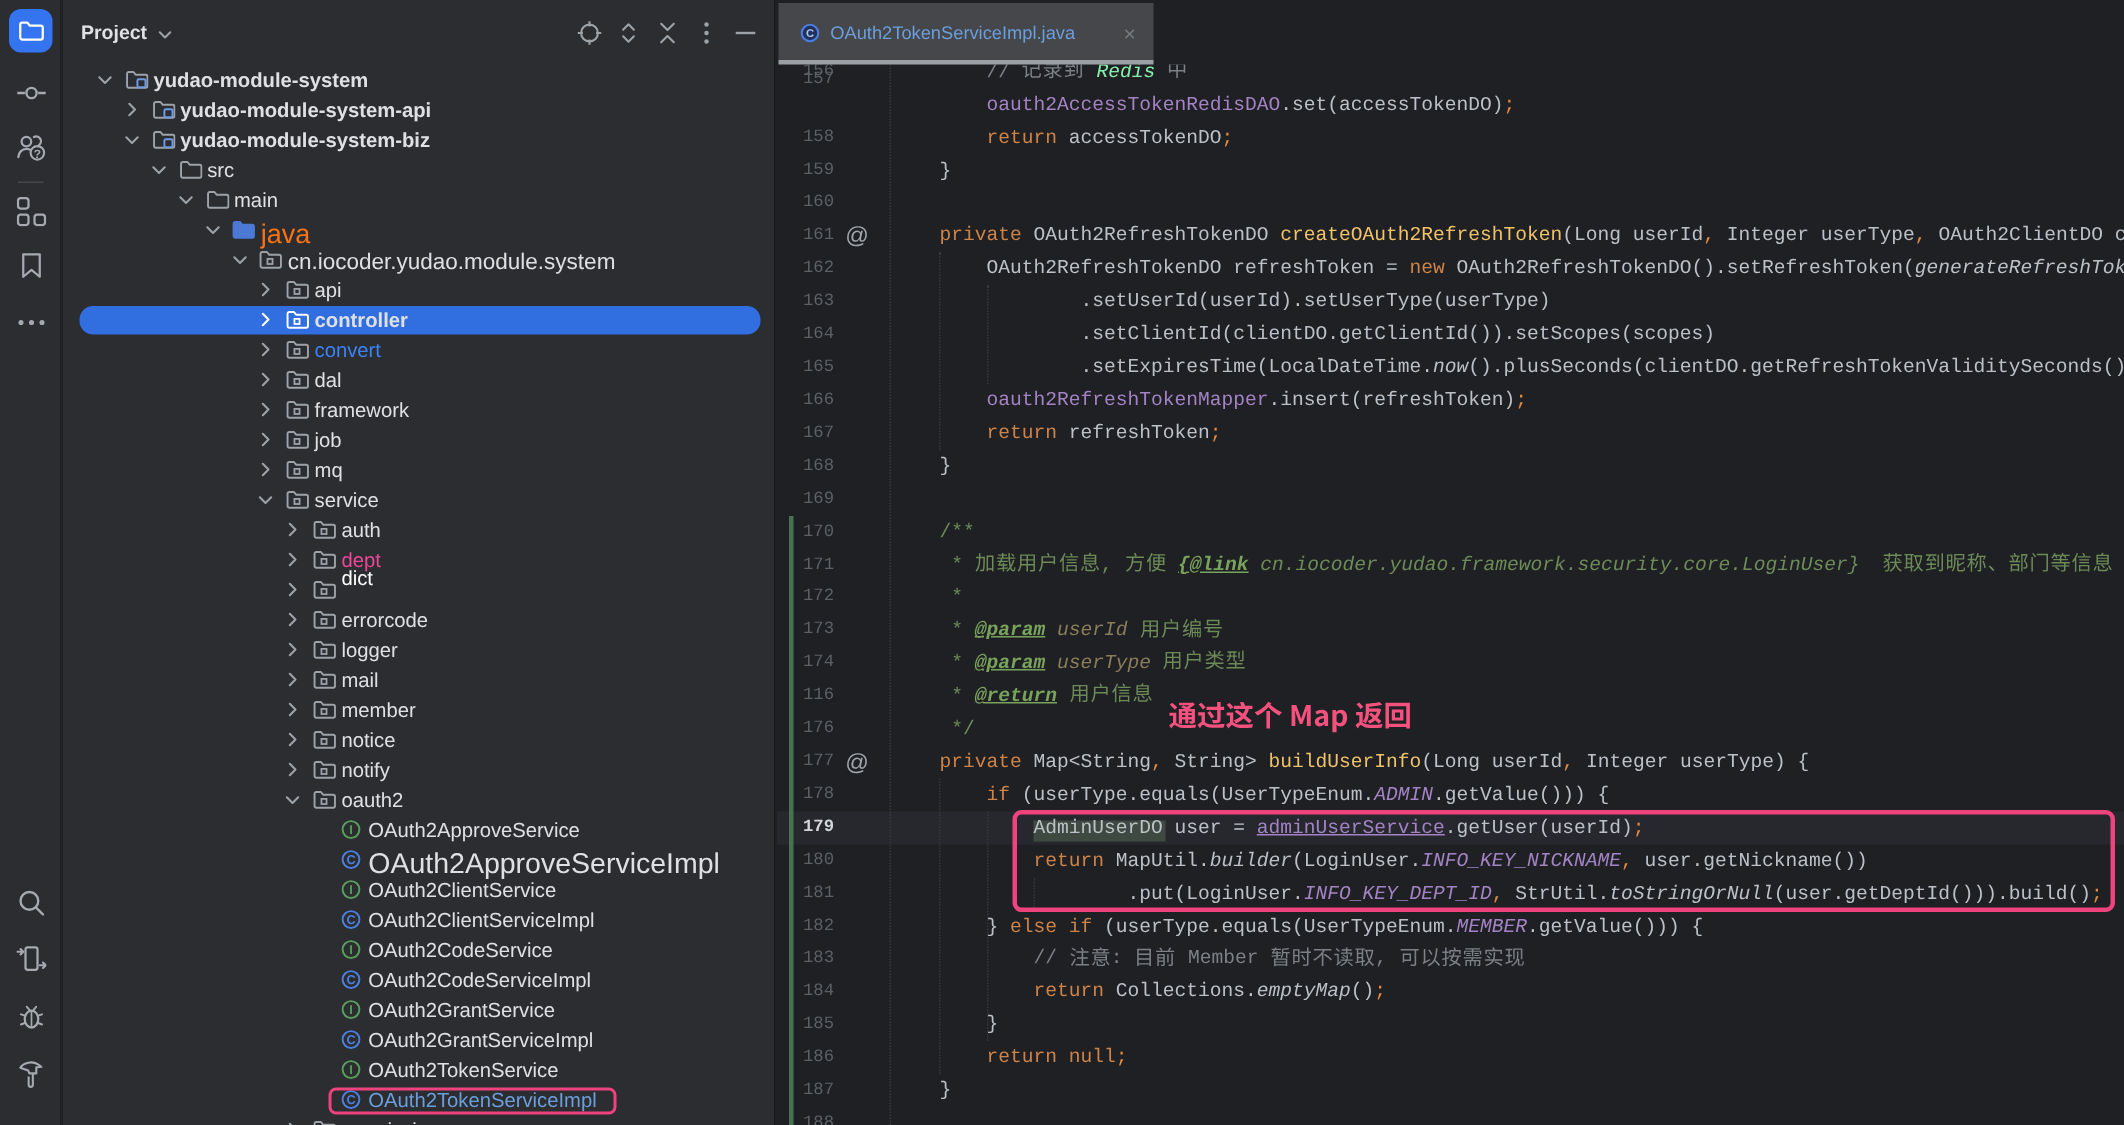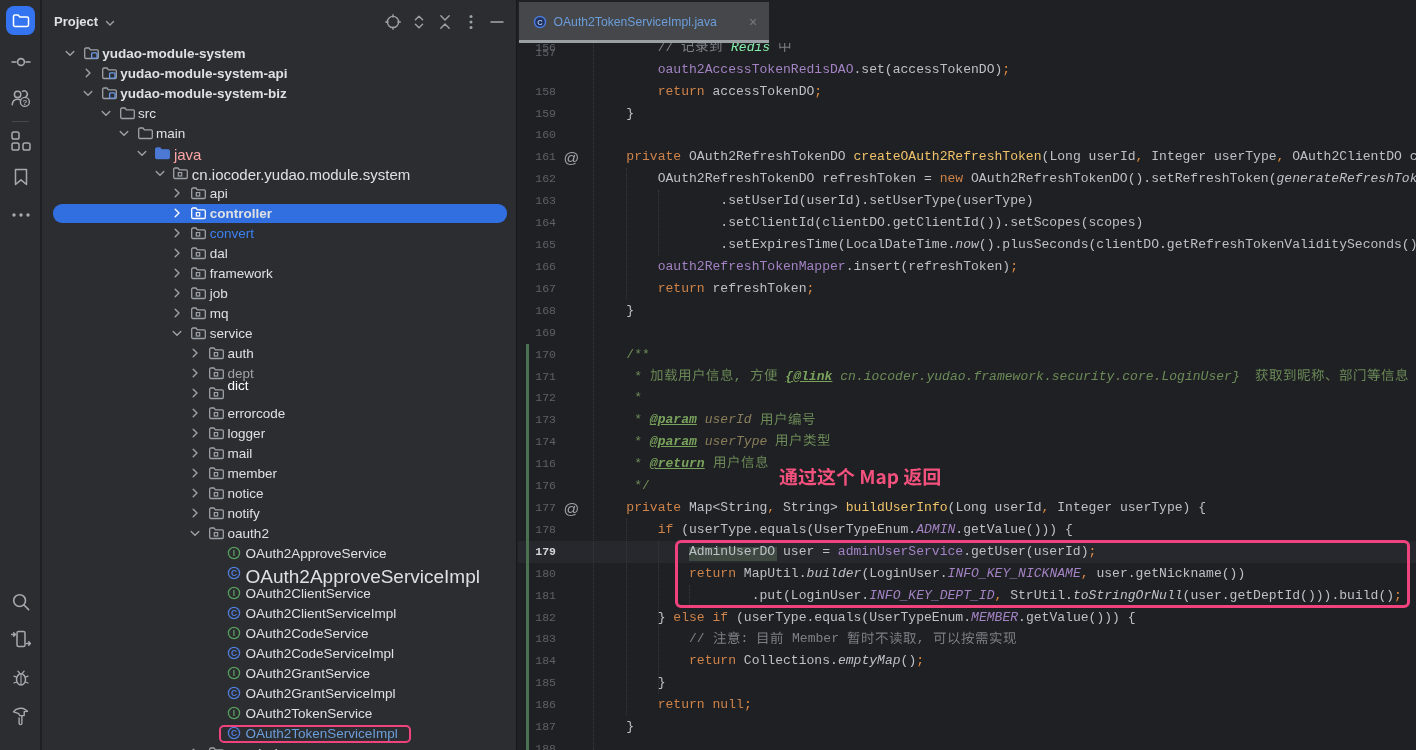--- a/index.html
+++ b/index.html
@@ -120,21 +120,21 @@
       <svg style="position:absolute;left:136.5px;top:125.3px" width="16" height="16" viewBox="0 0 16 16">
         <path d="M1.7 4.2 c0-.7.5-1.2 1.2-1.2 h3.1 l1.4 1.8 h6.7 c.7 0 1.2 .5 1.2 1.2 v6.3 c0 .7-.5 1.2-1.2 1.2 h-11.2 c-.7 0-1.2-.5-1.2-1.2 z" fill="none" stroke="#9DA2A8" stroke-width="1.3" stroke-linejoin="round"></path>
       </svg>
       <div style="position:absolute;left:156.0px;top:125.9px;font-size:13.5px;color:#DEE0E4;white-space:pre">main</div>
       <svg style="position:absolute;left:134.6px;top:146.3px" width="14" height="14" viewBox="0 0 14 14">
         <path d="M3.2 5.5 L7 9.3 L10.8 5.5" fill="none" stroke="#9DA2A8" stroke-width="1.4" stroke-linecap="round" stroke-linejoin="round"></path>
       </svg>
       <svg style="position:absolute;left:154.4px;top:145.3px" width="16" height="16" viewBox="0 0 16 16">
         <path d="M1.7 4.2 c0-.7.5-1.2 1.2-1.2 h3.1 l1.4 1.8 h6.7 c.7 0 1.2 .5 1.2 1.2 v6.3 c0 .7-.5 1.2-1.2 1.2 h-11.2 c-.7 0-1.2-.5-1.2-1.2 z" fill="#4B79D4" stroke="#4B79D4" stroke-width="1.3" stroke-linejoin="round"></path>
       </svg>
-      <div style="position:absolute;left:173.9px;top:145.9px;font-size:15px;color:#fca5a5;white-space:pre">java</div>
+      <div style="position:absolute;left:173.9px;top:145.9px;font-size:18px;color:#f97316;white-space:pre">java</div>
       <svg style="position:absolute;left:152.5px;top:166.3px" width="14" height="14" viewBox="0 0 14 14">
         <path d="M3.2 5.5 L7 9.3 L10.8 5.5" fill="none" stroke="#9DA2A8" stroke-width="1.4" stroke-linecap="round" stroke-linejoin="round"></path>
       </svg>
       <svg style="position:absolute;left:172.3px;top:165.3px" width="16" height="16" viewBox="0 0 16 16">
         <path d="M1.7 4.2 c0-.7.5-1.2 1.2-1.2 h3.1 l1.4 1.8 h6.7 c.7 0 1.2 .5 1.2 1.2 v6.3 c0 .7-.5 1.2-1.2 1.2 h-11.2 c-.7 0-1.2-.5-1.2-1.2 z" fill="none" stroke="#9DA2A8" stroke-width="1.3" stroke-linejoin="round"></path>
         <rect x="6.3" y="7.6" width="3.4" height="3.4" fill="none" stroke="#9DA2A8" stroke-width="1.2"></rect>
       </svg>
       <div style="position:absolute;left:191.8px;top:165.9px;font-size:15px;color:#DEE0E4;white-space:pre">cn.iocoder.yudao.module.system</div>
       <svg style="position:absolute;left:170.4px;top:186.3px" width="14" height="14" viewBox="0 0 14 14">
         <path d="M5.2 3.2 L9 7 L5.2 10.8" fill="none" stroke="#9DA2A8" stroke-width="1.4" stroke-linecap="round" stroke-linejoin="round"></path>
@@ -209,21 +209,21 @@
         <rect x="6.3" y="7.6" width="3.4" height="3.4" fill="none" stroke="#9DA2A8" stroke-width="1.2"></rect>
       </svg>
       <div style="position:absolute;left:227.6px;top:345.9px;font-size:13.5px;color:#DEE0E4;white-space:pre">auth</div>
       <svg style="position:absolute;left:188.3px;top:366.3px" width="14" height="14" viewBox="0 0 14 14">
         <path d="M5.2 3.2 L9 7 L5.2 10.8" fill="none" stroke="#9DA2A8" stroke-width="1.4" stroke-linecap="round" stroke-linejoin="round"></path>
       </svg>
       <svg style="position:absolute;left:208.1px;top:365.3px" width="16" height="16" viewBox="0 0 16 16">
         <path d="M1.7 4.2 c0-.7.5-1.2 1.2-1.2 h3.1 l1.4 1.8 h6.7 c.7 0 1.2 .5 1.2 1.2 v6.3 c0 .7-.5 1.2-1.2 1.2 h-11.2 c-.7 0-1.2-.5-1.2-1.2 z" fill="none" stroke="#9DA2A8" stroke-width="1.3" stroke-linejoin="round"></path>
         <rect x="6.3" y="7.6" width="3.4" height="3.4" fill="none" stroke="#9DA2A8" stroke-width="1.2"></rect>
       </svg>
-      <div style="position:absolute;left:227.6px;top:365.9px;font-size:13.5px;color:#a3a3a3;white-space:pre">dept</div>
+      <div style="position:absolute;left:227.6px;top:365.9px;font-size:13.5px;color:#ec4899;white-space:pre">dept</div>
       <svg style="position:absolute;left:188.3px;top:386.3px" width="14" height="14" viewBox="0 0 14 14">
         <path d="M5.2 3.2 L9 7 L5.2 10.8" fill="none" stroke="#9DA2A8" stroke-width="1.4" stroke-linecap="round" stroke-linejoin="round"></path>
       </svg>
       <svg style="position:absolute;left:208.1px;top:385.3px" width="16" height="16" viewBox="0 0 16 16">
         <path d="M1.7 4.2 c0-.7.5-1.2 1.2-1.2 h3.1 l1.4 1.8 h6.7 c.7 0 1.2 .5 1.2 1.2 v6.3 c0 .7-.5 1.2-1.2 1.2 h-11.2 c-.7 0-1.2-.5-1.2-1.2 z" fill="none" stroke="#9DA2A8" stroke-width="1.3" stroke-linejoin="round"></path>
         <rect x="6.3" y="7.6" width="3.4" height="3.4" fill="none" stroke="#9DA2A8" stroke-width="1.2"></rect>
       </svg>
       <div style="position:absolute;left:227.6px;top:378px;font-size:13.5px;color:#ffffff;white-space:pre">dict</div>
       <svg style="position:absolute;left:188.3px;top:406.3px" width="14" height="14" viewBox="0 0 14 14">
         <path d="M5.2 3.2 L9 7 L5.2 10.8" fill="none" stroke="#9DA2A8" stroke-width="1.4" stroke-linecap="round" stroke-linejoin="round"></path>
@@ -427,21 +427,21 @@
           <g fill="#6C8B58">
             <path transform="translate(0.00,13.00) scale(0.01350,-0.01350)" d="M195.820556640625 769.8704833984375H842.6693115234375V697.7489013671875H195.820556640625ZM195.820556640625 536.6005859375H841.179443359375V465.6490478515625H195.820556640625ZM190.3306884765625 297.720703125H843.1295166015625V226.59912109375H190.3306884765625ZM153.299560546875 769.8704833984375H227.1512451171875V406.9906005859375Q227.1512451171875 350.260498046875 222.26123046875 284.9703369140625Q217.3712158203125 219.68017578125 203.5911865234375 153.3900146484375Q189.8111572265625 87.099853515625 162.64111328125 25.979736328125Q135.4710693359375 -35.140380859375 90.301025390625 -85.140380859375Q84.7908935546875 -77.240234375 73.96563720703125 -67.58502197265625Q63.140380859375 -57.9298095703125 51.92510986328125 -49.16461181640625Q40.7098388671875 -40.3994140625 32.0296630859375 -35.6693115234375Q73.6396484375 11.16064453125 98.05462646484375 66.07562255859375Q122.4696044921875 120.9906005859375 134.27459716796875 179.4906005859375Q146.07958984375 237.9906005859375 149.6895751953125 296.18560791015625Q153.299560546875 354.380615234375 153.299560546875 407.380615234375ZM812.578857421875 769.8704833984375H886.820556640625V22.2510986328125Q886.820556640625 -14.059326171875 876.5654907226562 -33.27459716796875Q866.3104248046875 -52.4898681640625 841.240234375 -62.1700439453125Q816.3900146484375 -71.240234375 771.1349487304688 -73.30029296875Q725.8798828125 -75.3603515625 654.6099853515625 -74.3603515625Q652.43994140625 -60 644.539794921875 -38.51953125Q636.6396484375 -17.0390625 628.739501953125 -1.8487548828125Q664.1092529296875 -3.23876953125 696.59912109375 -3.43377685546875Q729.0889892578125 -3.6287841796875 752.9189453125 -3.32379150390625Q776.7489013671875 -3.018798828125 786.35888671875 -3.018798828125Q800.9688720703125 -2.4088134765625 806.7738647460938 2.89617919921875Q812.578857421875 8.201171875 812.578857421875 22.421142578125ZM467.4493408203125 742.539794921875H543.0810546875V-70.6302490234375H467.4493408203125Z"></path>
             <path transform="translate(14.00,13.00) scale(0.01350,-0.01350)" d="M169.0390625 685.04052734375H247.0108642578125V467.2901611328125Q247.0108642578125 406.1201171875 241.70587158203125 334.08502197265625Q236.40087890625 262.0499267578125 220.87591552734375 187.62481689453125Q205.3509521484375 113.19970703125 175.801025390625 43.05462646484375Q146.2510986328125 -27.0904541015625 98.76123046875 -85.700439453125Q91.861083984375 -78.4102783203125 80.060791015625 -69.4500732421875Q68.260498046875 -60.4898681640625 55.76519775390625 -52.419677734375Q43.2698974609375 -44.3494873046875 33.8096923828125 -40.619384765625Q79.739501953125 15.04052734375 106.92437744140625 79.67547607421875Q134.1092529296875 144.3104248046875 147.35418701171875 212.140380859375Q160.59912109375 279.9703369140625 164.819091796875 345.4102783203125Q169.0390625 410.8502197265625 169.0390625 467.2901611328125ZM440.5491943359375 826.219970703125 513.3509521484375 845.140380859375Q531.180908203125 810.48046875 548.2058715820312 769.6255493164062Q565.2308349609375 728.7706298828125 574.2308349609375 699.16064453125L498.259033203125 676.2901611328125Q490.0390625 707.1201171875 473.2091064453125 748.9500732421875Q456.379150390625 790.780029296875 440.5491943359375 826.219970703125ZM218.0701904296875 685.04052734375H845.4508056640625V277.9095458984375H769.259033203125V614.698974609375H218.0701904296875ZM218.4102783203125 413.9906005859375H810.539794921875V343.6490478515625H218.4102783203125Z"></path>
             <path transform="translate(28.00,13.00) scale(0.01350,-0.01350)" d="M382.1700439453125 531.0904541015625H868.720703125V469.1092529296875H382.1700439453125ZM382.1700439453125 389.1903076171875H868.720703125V327.819091796875H382.1700439453125ZM413.2510986328125 21.7706298828125H836.19970703125V-40.380615234375H413.2510986328125ZM310.1201171875 674.720703125H947.260498046875V611.179443359375H310.1201171875ZM369.219970703125 242.68017578125H879.060791015625V-76.80029296875H811.2293701171875V180.5289306640625H434.4913330078125V-79.80029296875H369.219970703125ZM541.0499267578125 815.0499267578125 606.3212890625 840.0904541015625Q627.541259765625 809.700439453125 648.2362670898438 773.2254028320312Q668.9312744140625 736.7503662109375 679.3212890625 709.9703369140625L611.8798828125 679.979736328125Q601.8798828125 707.1497802734375 581.5748901367188 745.2098388671875Q561.2698974609375 783.2698974609375 541.0499267578125 815.0499267578125ZM255.939208984375 836.3603515625 323.3306884765625 816.4898681640625Q294.3306884765625 732.4898681640625 254.96563720703125 650.4547729492188Q215.6005859375 568.419677734375 169.54052734375 495.88458251953125Q123.48046875 423.3494873046875 73.92041015625 366.5694580078125Q70.3603515625 375.0296630859375 63.04522705078125 388.5Q55.7301025390625 401.9703369140625 47.3299560546875 415.440673828125Q38.9298095703125 428.9110107421875 31.8096923828125 437.3712158203125Q77.07958984375 486.2510986328125 118.739501953125 550.5459594726562Q160.3994140625 614.8408203125 195.64434814453125 687.940673828125Q230.8892822265625 761.04052734375 255.939208984375 836.3603515625ZM169.07958984375 575.5897216796875 237.0311279296875 644.1512451171875 238.2510986328125 643.1512451171875V-82.7503662109375H169.07958984375Z"></path>
             <path transform="translate(42.00,13.00) scale(0.01350,-0.01350)" d="M265.8111572265625 550.299560546875V469.620849609375H730.11865234375V550.299560546875ZM265.8111572265625 412.1497802734375V330.861083984375H730.11865234375V412.1497802734375ZM265.8111572265625 686.83935546875V607.380615234375H730.11865234375V686.83935546875ZM193.51953125 747.04052734375H805.140380859375V270.659912109375H193.51953125ZM465.0889892578125 850.140380859375 552.5911865234375 835.020263671875Q537.0311279296875 802.900146484375 520.0560913085938 772.2051391601562Q503.0810546875 741.5101318359375 489.0810546875 719.1201171875L421.7894287109375 734.3603515625Q433.4493408203125 759.92041015625 445.939208984375 792.640380859375Q458.4290771484375 825.3603515625 465.0889892578125 850.140380859375ZM262.2496337890625 202.0701904296875H337.2713623046875V40.0311279296875Q337.2713623046875 19.4710693359375 351.2113037109375 13.361083984375Q365.1512451171875 7.2510986328125 412.861083984375 7.2510986328125Q421.6910400390625 7.2510986328125 443.120849609375 7.2510986328125Q464.5506591796875 7.2510986328125 492.22540283203125 7.2510986328125Q519.900146484375 7.2510986328125 547.8798828125 7.2510986328125Q575.859619140625 7.2510986328125 599.0944213867188 7.2510986328125Q622.3292236328125 7.2510986328125 634.379150390625 7.2510986328125Q661.6490478515625 7.2510986328125 674.6740112304688 15.16607666015625Q687.698974609375 23.0810546875 693.0039672851562 48.02099609375Q698.3089599609375 72.9609375 700.698974609375 123.4508056640625Q709.59912109375 117.3306884765625 721.8143920898438 111.6005859375Q734.0296630859375 105.8704833984375 747.3299560546875 101.83538818359375Q760.6302490234375 97.80029296875 771.0904541015625 95.6302490234375Q766.140380859375 32 753.5452270507812 -2.20513916015625Q740.9500732421875 -36.4102783203125 714.4048461914062 -49.27532958984375Q687.859619140625 -62.140380859375 639.279296875 -62.140380859375Q631.71923828125 -62.140380859375 608.3143920898438 -62.140380859375Q584.9095458984375 -62.140380859375 554.539794921875 -62.140380859375Q524.1700439453125 -62.140380859375 493.30029296875 -62.140380859375Q462.4305419921875 -62.140380859375 439.3306884765625 -62.140380859375Q416.2308349609375 -62.140380859375 409.060791015625 -62.140380859375Q351.1903076171875 -62.140380859375 319.06005859375 -53.54522705078125Q286.9298095703125 -44.9500732421875 274.5897216796875 -22.67474365234375Q262.2496337890625 -0.3994140625 262.2496337890625 39.2510986328125ZM418.9298095703125 239.8798828125 476.2510986328125 273.2105712890625Q502.301025390625 250.9906005859375 529.1559448242188 223.57562255859375Q556.0108642578125 196.16064453125 578.3657836914062 168.85565185546875Q600.720703125 141.5506591796875 614.16064453125 119.16064453125L553.1092529296875 81.2698974609375Q540.4493408203125 104.2698974609375 518.4844360351562 132.07489013671875Q496.51953125 159.8798828125 470.55462646484375 188.3798828125Q444.5897216796875 216.8798828125 418.9298095703125 239.8798828125ZM762.71923828125 191.8502197265625 829.500732421875 219.8408203125Q853.3306884765625 189.500732421875 876.2456665039062 153.35565185546875Q899.16064453125 117.2105712890625 917.380615234375 82.56549072265625Q935.6005859375 47.92041015625 944.820556640625 19.580322265625L874.138916015625 -11.7503662109375Q865.698974609375 16.19970703125 848.0640258789062 51.539794921875Q830.4290771484375 86.8798828125 808.2941284179688 123.80499267578125Q786.1591796875 160.7301025390625 762.71923828125 191.8502197265625ZM147.7691650390625 203.500732421875 212.500732421875 176.340087890625Q199.8907470703125 145 183.86578369140625 107.0499267578125Q167.8408203125 69.099853515625 150.09588623046875 32.73480224609375Q132.3509521484375 -3.6302490234375 113.6910400390625 -32.80029296875L45.3994140625 -0.1295166015625Q65.4493408203125 27.6505126953125 84.279296875 63.34552001953125Q103.1092529296875 99.04052734375 119.8292236328125 136.01556396484375Q136.5491943359375 172.9906005859375 147.7691650390625 203.500732421875Z"></path>
           </g>
         </svg></div>
       <div class="cl" style="top:475.05px"><span style="color:#6C8B58;">     */</span></div>
       <div class="cl" style="top:496.96px"><span style="color:#BCC0C7;">    </span><span style="color:#CE8349;">private</span><span style="color:#BCC0C7;"> Map&lt;String</span><span style="color:#E08A41;">,</span><span style="color:#BCC0C7;"> String&gt; </span><span style="color:#F0C26A;">buildUserInfo</span><span style="color:#BCC0C7;">(Long userId</span><span style="color:#E08A41;">,</span><span style="color:#BCC0C7;"> Integer userType) {</span></div>
       <div class="cl" style="top:518.87px"><span style="color:#BCC0C7;">        </span><span style="color:#CE8349;">if</span><span style="color:#BCC0C7;"> (userType.equals(UserTypeEnum.</span><span style="color:#A383C4;font-style:italic;">ADMIN</span><span style="color:#BCC0C7;">.getValue())) {</span></div>
-      <div class="cl" style="top:540.78px"><span style="color:#BCC0C7;">            AdminUserDO user = </span><span style="color:#A383C4;">adminUserService</span><span style="color:#BCC0C7;">.getUser(userId)</span><span style="color:#E08A41;">;</span></div>
+      <div class="cl" style="top:540.78px"><span style="color:#BCC0C7;">            AdminUserDO user = </span><span style="color:#A383C4;text-decoration:underline;">adminUserService</span><span style="color:#BCC0C7;">.getUser(userId)</span><span style="color:#E08A41;">;</span></div>
       <div class="cl" style="top:562.69px"><span style="color:#BCC0C7;">            </span><span style="color:#CE8349;">return</span><span style="color:#BCC0C7;"> MapUtil.</span><span style="color:#BCC0C7;font-style:italic;">builder</span><span style="color:#BCC0C7;">(LoginUser.</span><span style="color:#A383C4;font-style:italic;">INFO_KEY_NICKNAME</span><span style="color:#E08A41;">,</span><span style="color:#BCC0C7;"> user.getNickname())</span></div>
       <div class="cl" style="top:584.60px"><span style="color:#BCC0C7;">                    .put(LoginUser.</span><span style="color:#A383C4;font-style:italic;">INFO_KEY_DEPT_ID</span><span style="color:#E08A41;">,</span><span style="color:#BCC0C7;"> StrUtil.</span><span style="color:#BCC0C7;font-style:italic;">toStringOrNull</span><span style="color:#BCC0C7;">(user.getDeptId())).build()</span><span style="color:#E08A41;">;</span></div>
       <div class="cl" style="top:606.51px"><span style="color:#BCC0C7;">        } </span><span style="color:#CE8349;">else</span><span style="color:#BCC0C7;"> </span><span style="color:#CE8349;">if</span><span style="color:#BCC0C7;"> (userType.equals(UserTypeEnum.</span><span style="color:#A383C4;font-style:italic;">MEMBER</span><span style="color:#BCC0C7;">.getValue())) {</span></div>
       <div class="cl" style="top:628.42px"><span style="color:#7D8187;">            // </span><svg style="display:inline-block;vertical-align:-3.2px" width="28.0" height="16.0" viewBox="0 0 28.0 16.0">
           <g fill="#7D8187">
             <path transform="translate(0.00,13.00) scale(0.01350,-0.01350)" d="M372.380615234375 352.500732421875H901.6302490234375V280.9891357421875H372.380615234375ZM301.9906005859375 22.8111572265625H961.9703369140625V-48.700439453125H301.9906005859375ZM333.6005859375 649.04052734375H937.6302490234375V577.5289306640625H333.6005859375ZM597.1497802734375 608.6895751953125H674.7315673828125V-11.83935546875H597.1497802734375ZM94.4898681640625 774.2091064453125 136.4508056640625 828.3603515625Q168.500732421875 814.140380859375 204.30572509765625 795.7254028320312Q240.1107177734375 777.3104248046875 273.000732421875 758.3954467773438Q305.8907470703125 739.48046875 327.28076171875 723.8704833984375L283.759765625 661.59912109375Q263.1497802734375 678.2091064453125 230.84478759765625 698.5140991210938Q198.539794921875 718.819091796875 162.73480224609375 739.0140991210938Q126.9298095703125 759.2091064453125 94.4898681640625 774.2091064453125ZM41.979736328125 497.0889892578125 82.9906005859375 553.020263671875Q114.2105712890625 539.80029296875 148.9906005859375 521.580322265625Q183.7706298828125 503.3603515625 215.8306884765625 484.94537353515625Q247.8907470703125 466.5303955078125 268.6707763671875 450.92041015625L226.7098388671875 388.47900390625Q206.7098388671875 404.47900390625 175.23480224609375 423.78399658203125Q143.759765625 443.0889892578125 108.67474365234375 462.5889892578125Q73.5897216796875 482.0889892578125 41.979736328125 497.0889892578125ZM71.2496337890625 -17.83935546875Q98.2496337890625 20.380615234375 131.66461181640625 73.9305419921875Q165.07958984375 127.48046875 199.07958984375 187.61541748046875Q233.07958984375 247.7503662109375 261.859619140625 304.5303955078125L316.40087890625 255.1092529296875Q290.40087890625 202.499267578125 259.26593017578125 145.03436279296875Q228.1309814453125 87.5694580078125 196.1910400390625 32.82452392578125Q164.2510986328125 -21.92041015625 134.4710693359375 -68.8704833984375ZM548.0499267578125 819.2698974609375 616.1715087890625 844.140380859375Q642.0513916015625 806.0904541015625 667.2113037109375 760.3455200195312Q692.3712158203125 714.6005859375 703.8111572265625 681.9906005859375L631.3494873046875 652.7301025390625Q620.6895751953125 686.1700439453125 597.1146850585938 733.3049926757812Q573.539794921875 780.43994140625 548.0499267578125 819.2698974609375Z"></path>
             <path transform="translate(14.00,13.00) scale(0.01350,-0.01350)" d="M297.9095458984375 148.9500732421875H370.5911865234375V19.9110107421875Q370.5911865234375 1.9609375 381.921142578125 -3.0390625Q393.2510986328125 -8.0390625 431.9609375 -8.0390625Q440.7908935546875 -8.0390625 464.3306884765625 -8.0390625Q487.8704833984375 -8.0390625 516.8502197265625 -8.0390625Q545.8299560546875 -8.0390625 571.1747436523438 -8.0390625Q596.51953125 -8.0390625 608.5694580078125 -8.0390625Q630.4493408203125 -8.0390625 640.9743041992188 -1.51409912109375Q651.499267578125 5.0108642578125 655.8042602539062 26.6107177734375Q660.1092529296875 48.2105712890625 662.1092529296875 92.6302490234375Q674.5694580078125 84.7301025390625 693.6848754882812 77.8299560546875Q712.80029296875 70.9298095703125 727.9906005859375 67.759765625Q724.04052734375 11.3697509765625 712.8353881835938 -18.520263671875Q701.6302490234375 -48.4102783203125 679.06005859375 -59.80029296875Q656.4898681640625 -71.1903076171875 615.2496337890625 -71.1903076171875Q608.6895751953125 -71.1903076171875 589.419677734375 -71.1903076171875Q570.1497802734375 -71.1903076171875 545.3299560546875 -71.1903076171875Q520.5101318359375 -71.1903076171875 495.6903076171875 -71.1903076171875Q470.8704833984375 -71.1903076171875 451.6005859375 -71.1903076171875Q432.3306884765625 -71.1903076171875 426.16064453125 -71.1903076171875Q375.0701904296875 -71.1903076171875 347.13494873046875 -63.48516845703125Q319.19970703125 -55.780029296875 308.55462646484375 -35.8697509765625Q297.9095458984375 -15.95947265625 297.9095458984375 19.740966796875ZM407.739501953125 168.3494873046875 451.92041015625 209.700439453125Q479.5303955078125 195.820556640625 509.92041015625 177.0506591796875Q540.3104248046875 158.28076171875 567.0904541015625 138.81585693359375Q593.8704833984375 119.3509521484375 611.04052734375 102.9110107421875L563.9095458984375 56Q547.9095458984375 73.0499267578125 521.51953125 93.099853515625Q495.1295166015625 113.1497802734375 465.43450927734375 133.11468505859375Q435.739501953125 153.07958984375 407.739501953125 168.3494873046875ZM740.51953125 139.5897216796875 800.180908203125 167.020263671875Q826.2308349609375 141.240234375 851.9757690429688 110.460205078125Q877.720703125 79.68017578125 899.16064453125 49.20513916015625Q920.6005859375 18.7301025390625 932.4305419921875 -6.0499267578125L868.6490478515625 -37.04052734375Q857.59912109375 -12.260498046875 837.2442016601562 18.4095458984375Q816.8892822265625 49.07958984375 791.7293701171875 81.05462646484375Q766.5694580078125 113.0296630859375 740.51953125 139.5897216796875ZM181.059326171875 156.580322265625 243.500732421875 129.19970703125Q221.940673828125 83.859619140625 191.96563720703125 32.859619140625Q161.9906005859375 -18.140380859375 123.2105712890625 -53.92041015625L61.1591796875 -17.07958984375Q99.1591796875 15.5303955078125 130.71923828125 64.27532958984375Q162.279296875 113.020263671875 181.059326171875 156.580322265625ZM117.659912109375 766.301025390625H880.9500732421875V705.31982421875H117.659912109375ZM72.539794921875 604.52099609375H932.5101318359375V543.539794921875H72.539794921875ZM268.9095458984375 690.9298095703125 337.2510986328125 706.780029296875Q351.740966796875 682.900146484375 364.31585693359375 654.1052856445312Q376.8907470703125 625.3104248046875 382.3306884765625 604.04052734375L310.2091064453125 585.6302490234375Q306.379150390625 607.5101318359375 294.69427490234375 637.0850219726562Q283.0093994140625 666.659912109375 268.9095458984375 690.9298095703125ZM662.578857421875 709 738.940673828125 692.1497802734375Q722.3306884765625 659.0499267578125 705.8657836914062 628.3751831054688Q689.40087890625 597.700439453125 673.301025390625 573.7706298828125L607.51953125 591.620849609375Q621.619384765625 617.1107177734375 637.3541870117188 650.3954467773438Q653.0889892578125 683.68017578125 662.578857421875 709ZM261.3712158203125 322.6396484375V253.16064453125H742.458740234375V322.6396484375ZM261.3712158203125 441.179443359375V372.92041015625H742.458740234375V441.179443359375ZM189.6396484375 493.1903076171875H816.92041015625V201.1497802734375H189.6396484375ZM442.8892822265625 832.4102783203125 514.52099609375 848.8704833984375Q531.40087890625 825.0904541015625 547.000732421875 794.6154174804688Q562.6005859375 764.140380859375 569.8704833984375 741.7503662109375L493.898681640625 722.900146484375Q487.4088134765625 745.2901611328125 472.89398193359375 776.2651977539062Q458.379150390625 807.240234375 442.8892822265625 832.4102783203125Z"></path>
           </g>
         </svg><span style="color:#7D8187;">: </span><svg style="display:inline-block;vertical-align:-3.2px" width="28.0" height="16.0" viewBox="0 0 28.0 16.0">
           <g fill="#7D8187">

